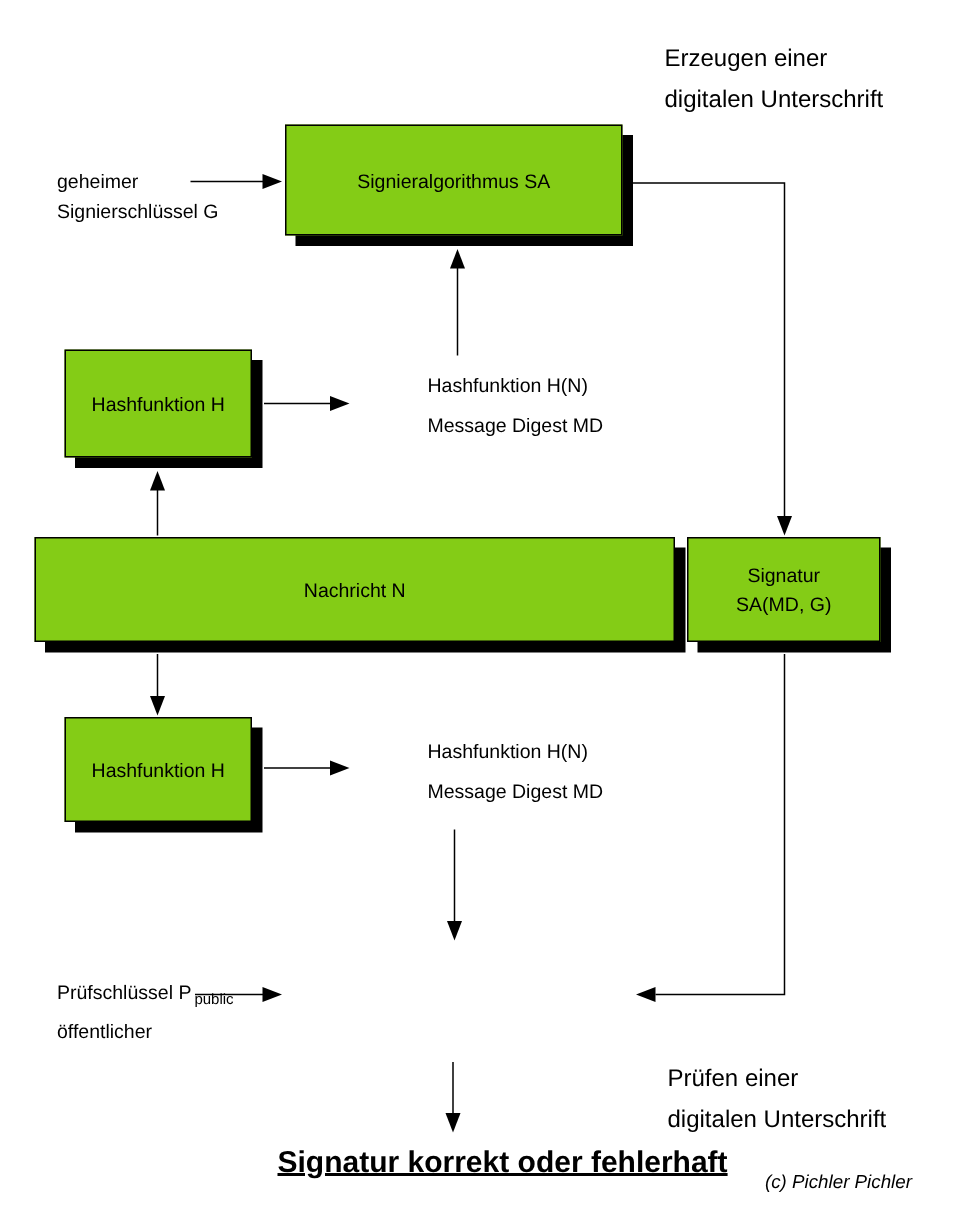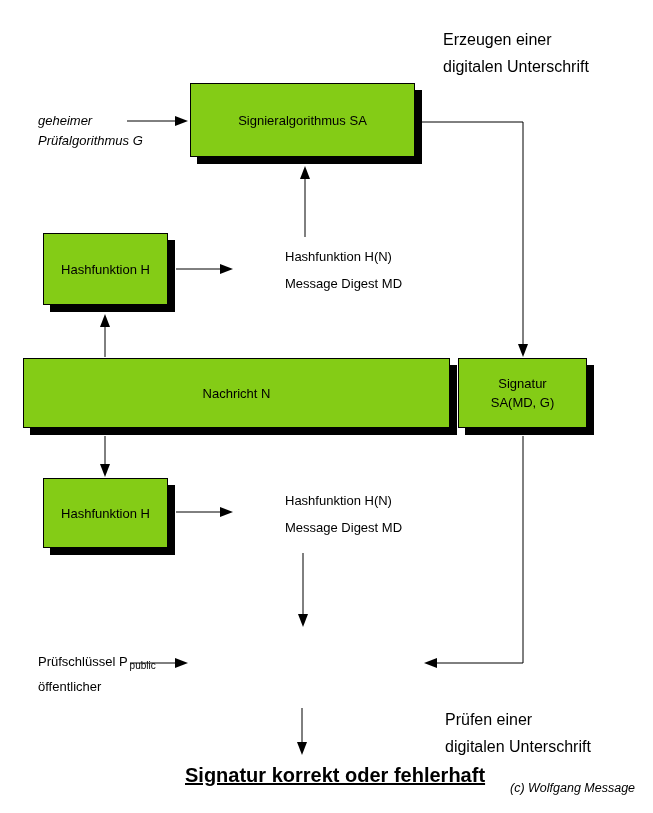--- a/index.html
+++ b/index.html
@@ -113,37 +113,37 @@
   <div class="box" style="left:458px; top:358px; width:129px; height:70px;">
     <div>Signatur</div>
     <div>SA(MD, G)</div>
   </div>
 
   <div class="box" style="left:43px; top:478px; width:125px; height:70px;">
     <div>Hashfunktion H</div>
   </div>
 
 
-  <div class="label" style="left:38px; top:111px;font-style:italic;">
+  <div class="label" style="left:38px; top:111px;">
     <div>geheimer</div>
-    <div>Prüfalgorithmus G</div>
+    <div>Signierschlüssel G</div>
   </div>
 
   <div class="note" style="left:245px; top:243px;">
     <div>Hashfunktion H(N)</div>
     <div>Message Digest MD</div>
   </div>
 
   <div class="note" style="left:245px; top:487px;">
     <div>Hashfunktion H(N)</div>
     <div>Message Digest MD</div>
   </div>
 
   <div class="label" style="left:38px; top:651px; line-height:21px;">
     <div><span>Prüfschlüssel P</span><span class="sub">public</span></div>
     <div>öffentlicher</div>
   </div>
 
   <div class="result" style="left:185px; top:764px; width:226px;">Signatur korrekt oder fehlerhaft</div>
 
-  <div class="copyright" style="left:510px; top:781px;">(c) Wolfgang Message</div>
+  <div class="copyright" style="left:510px; top:781px;">(c) Pichler Pichler</div>
 
 </div>
 
 </body></html>

